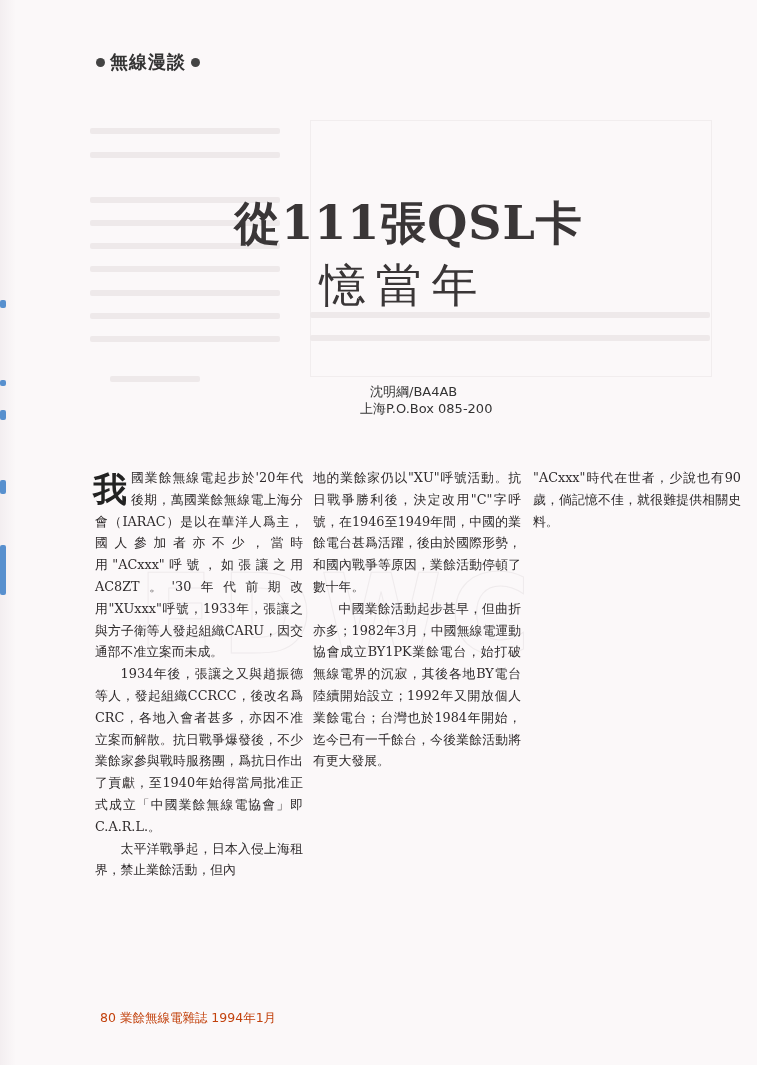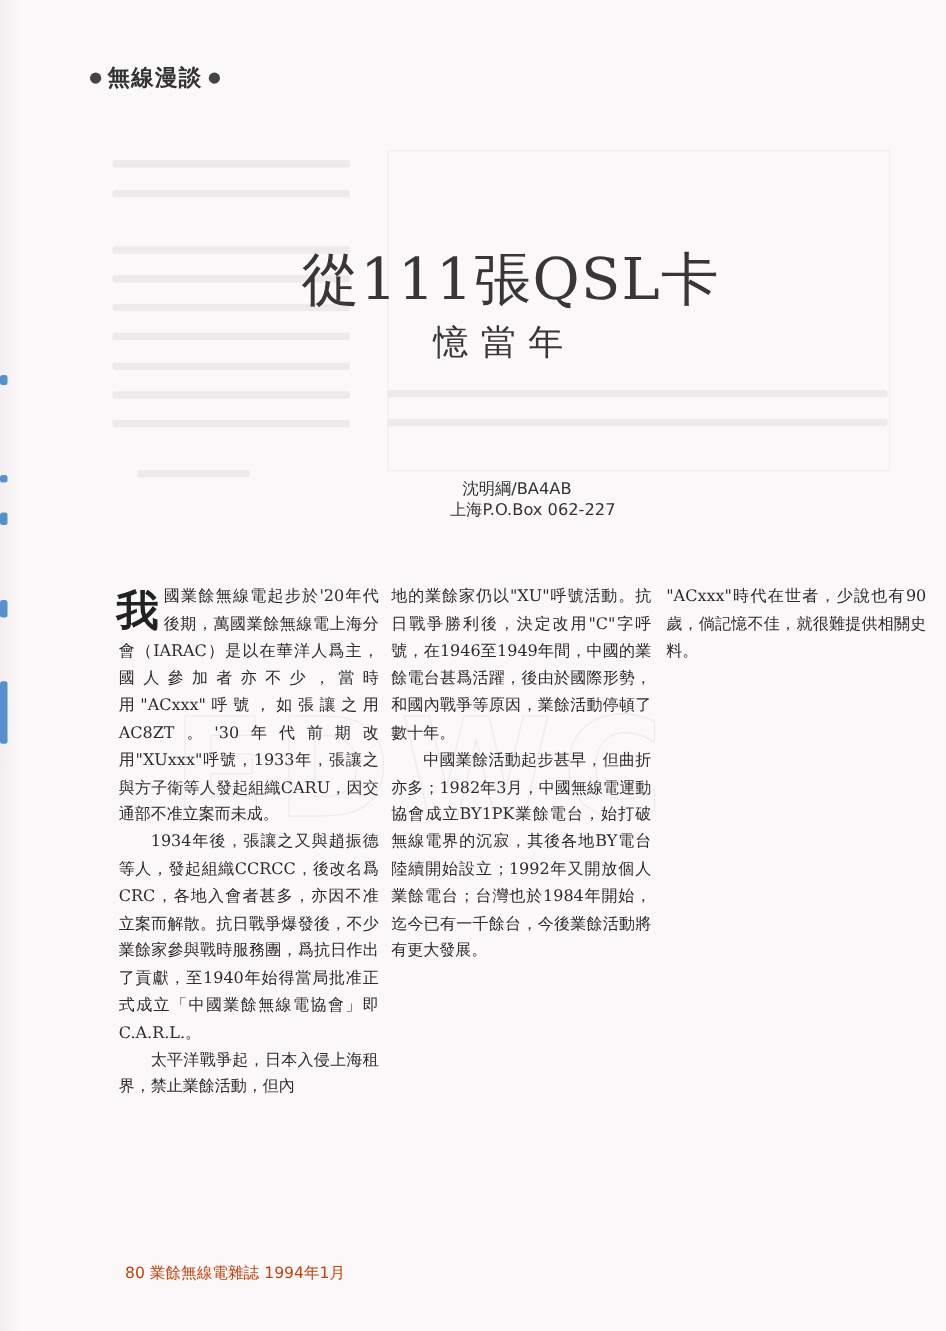--- a/index.html
+++ b/index.html
@@ -18,33 +18,33 @@
   .edge-mark {
     position: absolute; left: 0; width: 6px; background: #3c7fc8; border-radius: 2px; opacity: .85;
   }
   .ghost-block {
     position: absolute; border: 1px solid #ebe6e8; opacity: .65;
   }
   .ghost-line {
     position: absolute; height: 6px; background: #eee9ea; border-radius: 2px;
   }
   .section-tag {
-    position: absolute; left: 72px; top: 50px;
+    position: absolute; left: 96px; top: 50px;
     font-family: "DejaVu Sans", sans-serif; font-weight: bold;
     font-size: 18px; letter-spacing: 1px; color: #333;
     display: flex; align-items: center; gap: 5px;
   }
   .dot { width: 9px; height: 9px; border-radius: 50%; background: #444; display: inline-block; }
   .title {
     position: absolute; left: 0; right: 0; text-align: center;
     font-family: "DejaVu Serif", "Liberation Serif", serif;
     color: #3a3637; font-weight: normal;
   }
-  .title.l1 { top: 193px; font-size: 46px; left: 60px; letter-spacing: 1px; }
-  .title.l2 { top: 255px; font-size: 28px; left: 50px; letter-spacing: 10px; }
+  .title.l1 { top: 193px; font-size: 46px; left: 60px; letter-spacing: 1px; font-weight: bold; }
+  .title.l2 { top: 255px; font-size: 46px; left: 50px; letter-spacing: 10px; }
   .byline {
     position: absolute; left: 360px; top: 383px;
     font-family: "DejaVu Sans", sans-serif; font-size: 13px; line-height: 17px; color: #333;
   }
   .byline .b1 { padding-left: 10px; }
   .col {
     position: absolute; top: 467px; width: 208px;
     font-size: 12.8px; line-height: 21.8px; color: #2e2a2b;
     text-align: justify;
   }
@@ -100,21 +100,21 @@
     <span class="dot"></span>
     <span>無線漫談</span>
     <span class="dot"></span>
   </div>
 
   <div class="title l1">從111張QSL卡</div>
   <div class="title l2">憶當年</div>
 
   <div class="byline">
     <div class="b1">沈明綱/BA4AB</div>
-    <div>上海P.O.Box 062-227</div>
+    <div>上海P.O.Box 085-200</div>
   </div>
 
   <div class="col col1">
     <p class="noindent"><span class="dropcap">我</span><span>國業餘無線電起步於'20年代後期，萬國業餘無線電上海分會（IARAC）是以在華洋人爲主，國人參加者亦不少，當時用"ACxxx"呼號，如張讓之用AC8ZT。'30年代前期改用"XUxxx"呼號，1933年，張讓之與方子衛等人發起組織CARU，因交通部不准立案而未成。</span></p>
     <p>1934年後，張讓之又與趙振德等人，發起組織CCRCC，後改名爲CRC，各地入會者甚多，亦因不准立案而解散。抗日戰爭爆發後，不少業餘家參與戰時服務團，爲抗日作出了貢獻，至1940年始得當局批准正式成立「中國業餘無線電協會」即C.A.R.L.。</p>
     <p>太平洋戰爭起，日本入侵上海租界，禁止業餘活動，但內</p>
   </div>
 
   <div class="col col2">
     <p class="noindent">地的業餘家仍以"XU"呼號活動。抗日戰爭勝利後，決定改用"C"字呼號，在1946至1949年間，中國的業餘電台甚爲活躍，後由於國際形勢，和國內戰爭等原因，業餘活動停頓了數十年。</p>

